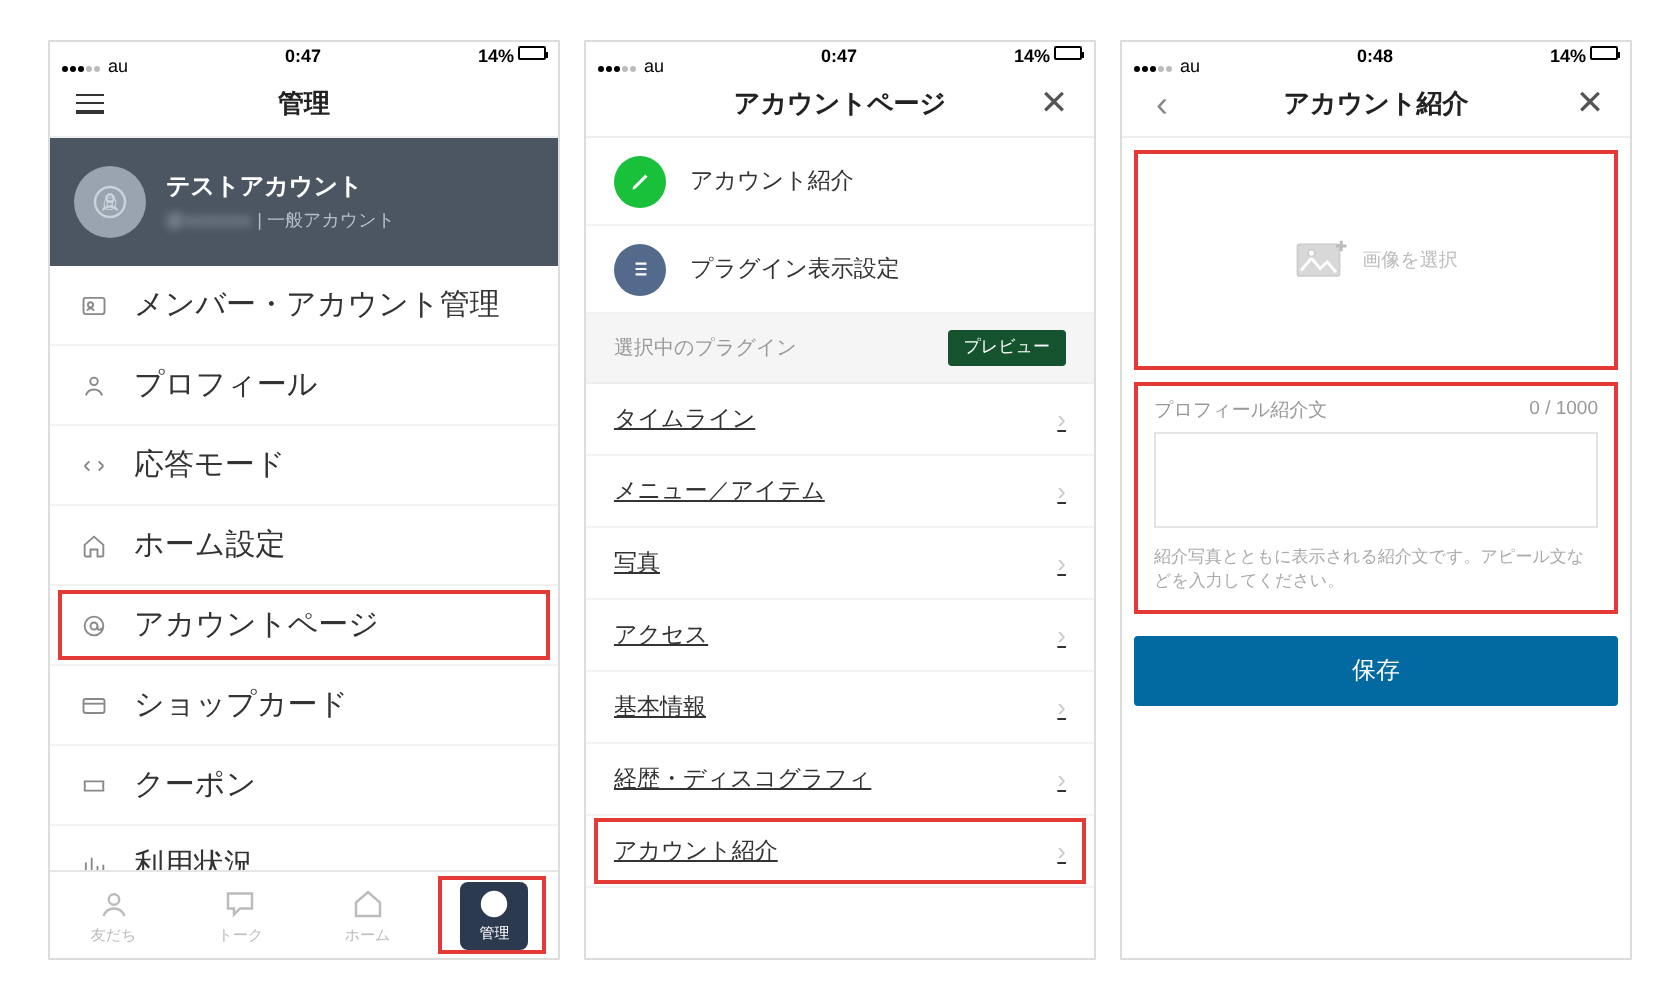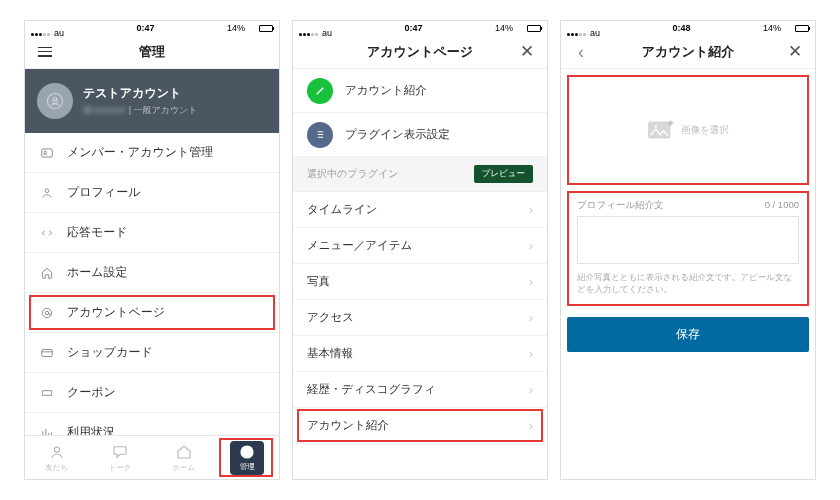--- a/index.html
+++ b/index.html
@@ -27,21 +27,21 @@
   .status {
     height: 14px;
     display: flex;
     align-items: center;
     font-size: 9px;
     padding: 0 6px;
     color: #000;
   }
   .status .left { display: flex; align-items: center; gap: 3px; margin-top: 10px; }
   .status .center { flex: 1; text-align: center; font-weight: 700; }
-  .status .right { display: flex; align-items: center; gap: 14px; }
+  .status .right { display: flex; gap: 2px; font-weight: bold; }
   .dots span { width:3px;height:3px;border-radius:50%;background:#000;display:inline-block;margin-right:1px;}
   .dots span.off{background:#bbb;}
   .batt { width:14px;height:7px;border:1px solid #000;border-radius:1px;position:relative;}
   .batt::after{content:"";position:absolute;right:-2px;top:1.5px;width:1.5px;height:3px;background:#000;}
   .batt .fill{background:#e74c3c;height:100%;width:16%;}
 
   
   .nav {
     height: 34px;
     display:flex;
@@ -61,21 +61,21 @@
   
   .profile-hd{background:#4c5663;color:#fff;padding:14px 12px;display:flex;align-items:center;gap:10px;}
   .avatar{width:36px;height:36px;border-radius:50%;background:#9aa3b0;display:flex;align-items:center;justify-content:center;}
   .avatar svg{width:18px;height:18px;fill:#cbd2db;}
   .acct-name{font-size:12px;font-weight:600;}
   .acct-sub{font-size:9px;color:#b8bec8;margin-top:2px;}
   .acct-sub .blur{filter:blur(2px);letter-spacing:1px;}
 
   
   .list{flex:1;overflow-y:hidden;}
-  .row{height:40px;display:flex;align-items:center;padding:0 14px;border-bottom:1px solid #f1f1f1;font-size:12px;color:#333;}
+  .row{height:40px;display:flex;align-items:center;padding:0 14px;border-bottom:1px solid #f1f1f1;font-size:15px;color:#333;}
   .row .ricon{width:16px;height:16px;margin-right:12px;color:#888;display:flex;align-items:center;justify-content:center;}
   .row .ricon svg{width:14px;height:14px;fill:none;stroke:#888;stroke-width:1.6;}
   .row.hi{position:relative;}
   .row.hi::after{content:"";position:absolute;inset:2px 4px;border:2px solid #e53935;pointer-events:none;}
 
   
   .tabbar{height:44px;border-top:1px solid #e5e5e5;display:flex;position:relative;}
   .tab{flex:1;display:flex;flex-direction:column;align-items:center;justify-content:center;gap:2px;color:#bbb;font-size:8px;}
   .tab svg{width:18px;height:18px;fill:none;stroke:#bbb;stroke-width:1.6;}
   .tab.active{color:#fff;}
@@ -83,21 +83,21 @@
   .tab.active .tile svg{stroke:#fff;fill:#fff;}
   .tab .lbl{font-size:7.5px;}
   .tabbar::after{content:"";position:absolute;right:6px;top:2px;bottom:2px;width:50px;border:2px solid #e53935;pointer-events:none;}
 
   
   .opt{height:44px;display:flex;align-items:center;padding:0 14px;border-bottom:1px solid #f1f1f1;font-size:11.5px;color:#333;}
   .opt .circ{width:26px;height:26px;border-radius:50%;margin-right:12px;display:flex;align-items:center;justify-content:center;}
   .opt .circ svg{width:13px;height:13px;fill:#fff;}
   .sect{background:#f5f5f5;color:#999;font-size:10px;padding:8px 14px;display:flex;align-items:center;border-bottom:1px solid #eee;}
   .sect .pill{margin-left:auto;background:#14532d;color:#fff;font-size:8.5px;padding:3px 8px;border-radius:2px;}
-  .srow{height:36px;display:flex;align-items:center;padding:0 14px;border-bottom:1px solid #f1f1f1;font-size:11.5px;color:#333;}
+  .srow{height:36px;display:flex;align-items:center;padding:0 14px;border-bottom:1px solid #f1f1f1;font-size:11.5px;color:#333;text-decoration:underline;}
   .srow .chev{margin-left:auto;color:#ccc;font-size:13px;}
   .srow.hi{position:relative;}
   .srow.hi::after{content:"";position:absolute;inset:1px 4px;border:2px solid #e53935;pointer-events:none;}
 
   
   .s3-body{flex:1;padding:0;background:#fff;}
   .imgbox{margin:6px;border:2px solid #e53935;height:110px;display:flex;align-items:center;justify-content:center;color:#bbb;font-size:9.5px;gap:6px;}
   .imgbox svg{width:28px;height:24px;fill:#ccc;stroke:#ccc;}
   .txtbox{margin:6px;border:2px solid #e53935;padding:6px 8px 8px;}
   .txtbox .hdr{display:flex;font-size:9.5px;color:#999;margin-bottom:4px;}

